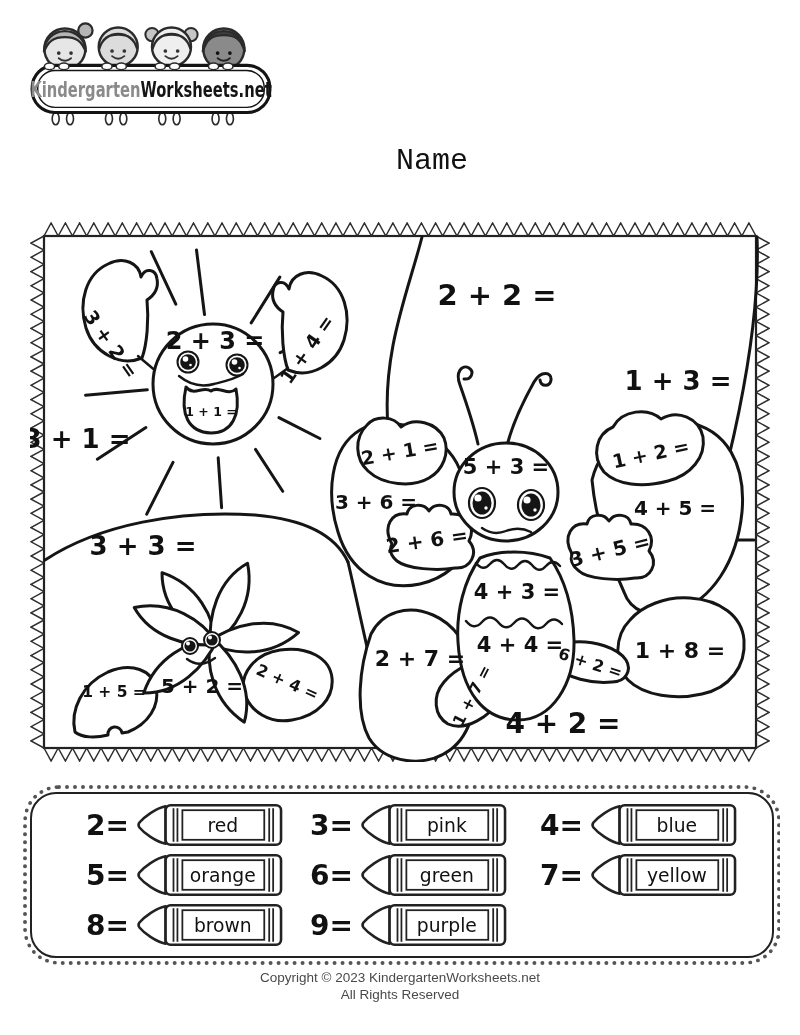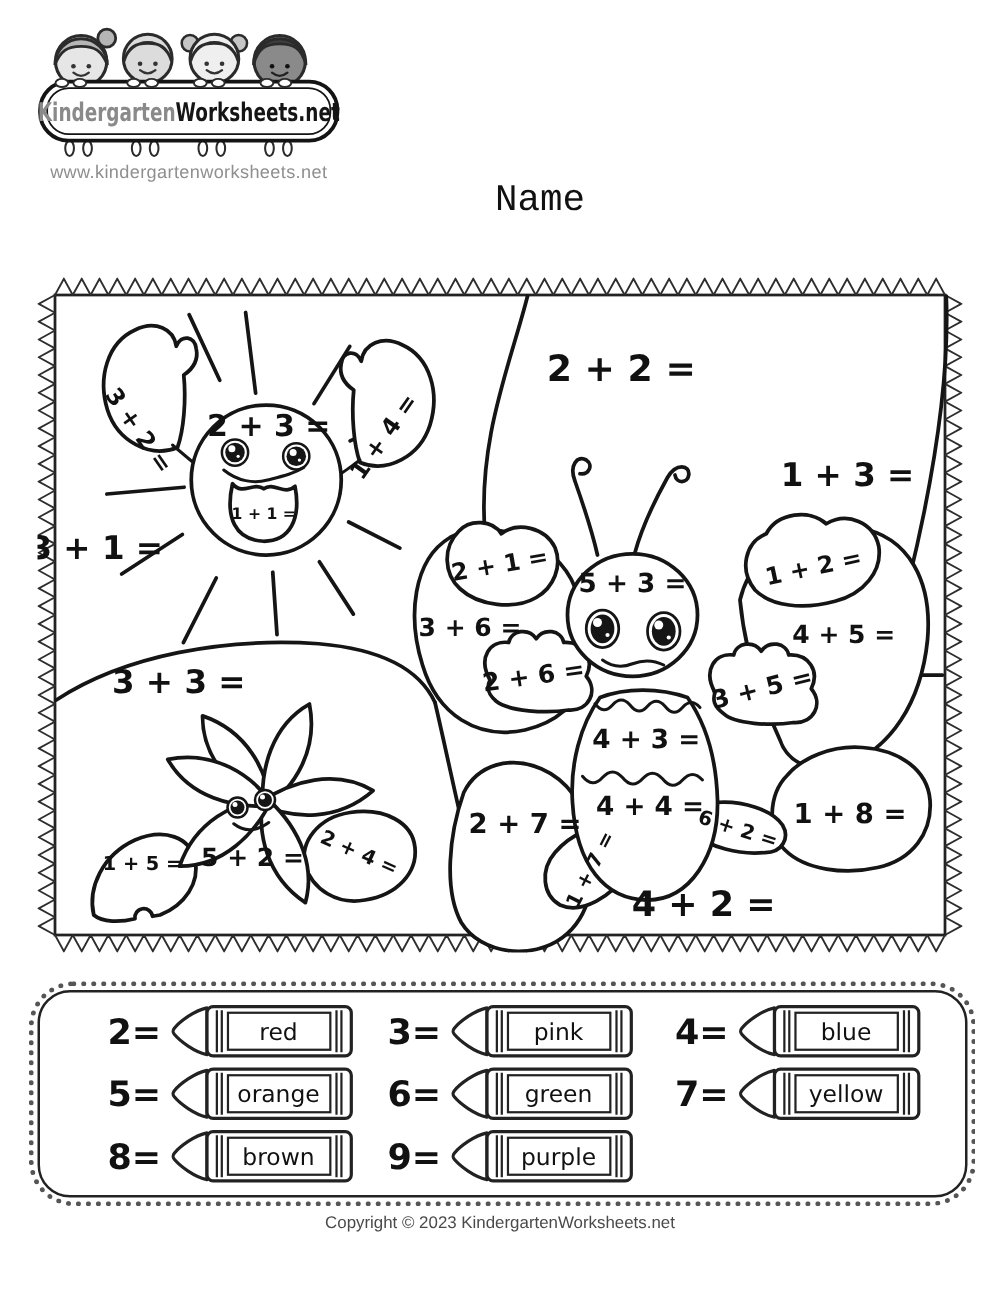--- a/index.html
+++ b/index.html
@@ -103,21 +103,20 @@
           <ellipse cx="77" cy="51" rx="5" ry="3.2"></ellipse>
             <ellipse cx="91" cy="51" rx="5" ry="3.2"></ellipse>
           <ellipse cx="129" cy="51" rx="5" ry="3.2"></ellipse>
             <ellipse cx="143" cy="51" rx="5" ry="3.2"></ellipse>
           <ellipse cx="181" cy="51" rx="5" ry="3.2"></ellipse>
             <ellipse cx="195" cy="51" rx="5" ry="3.2"></ellipse>
         </g>
         <text transform="translate(120,80.5) scale(0.72,1)" text-anchor="middle" font-family="DejaVu Sans" font-size="20" font-weight="bold"><tspan fill="#8a8a8a">Kindergarten</tspan><tspan fill="#151515">Worksheets.net</tspan></text>
       </g>
     </svg>
-    <div class="logo-url">www.kindergartenworksheets.net</div>
   </div>
 
   <div class="namerow">
     <span class="name-label">Name</span>
   </div>
 
   <div class="picture">
     <svg viewBox="0 0 740 540" width="740" height="540">
 
       <g>
@@ -359,15 +358,16 @@
             <line class="clt" x1="139" y1="5" x2="139" y2="39"></line>
           <rect class="clt" x="47" y="7" width="83" height="30"></rect>
           <text class="cword" x="88" y="29">purple</text>
         </svg>
       </div>
     </div>
   </div>
 
   <div class="footer">
     <div>Copyright © 2023 KindergartenWorksheets.net</div>
+    <div>All Rights Reserved</div>
   </div>
 
 </div>
 
 </body></html>

